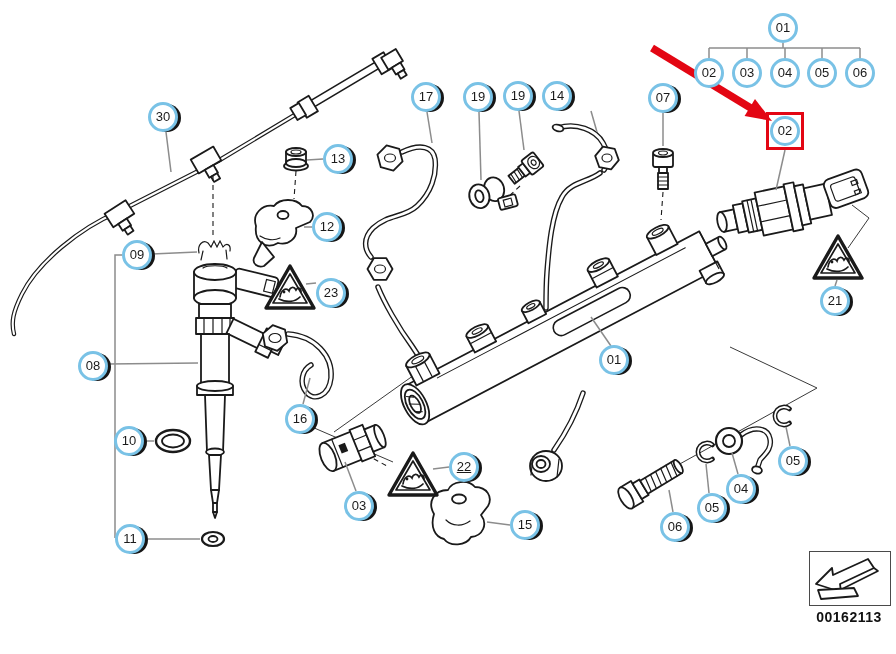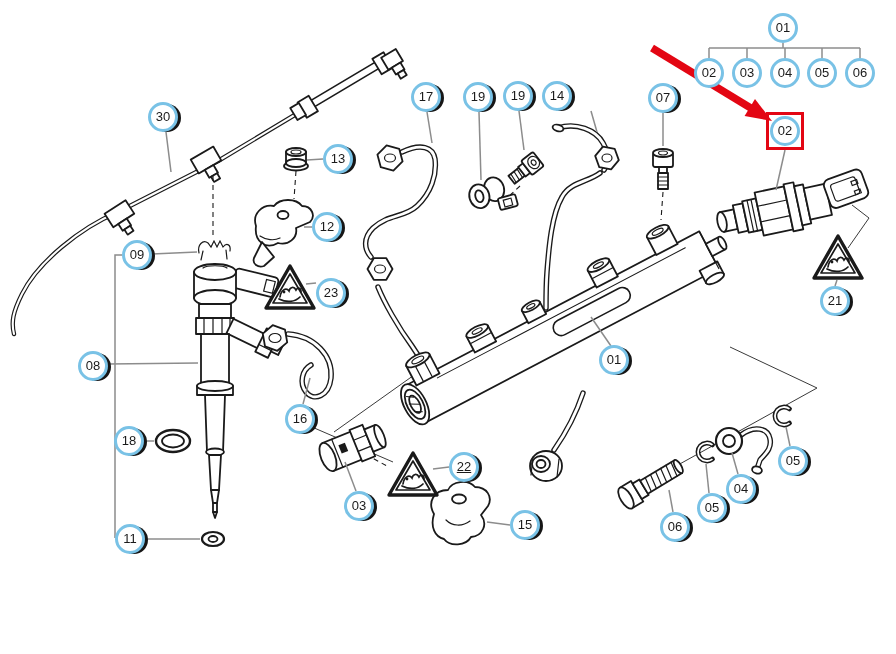--- a/index.html
+++ b/index.html
@@ -364,35 +364,45 @@
         <line x1="785" y1="48" x2="785" y2="58" class="treeline"></line>
         <line x1="822" y1="48" x2="822" y2="58" class="treeline"></line>
         <line x1="860" y1="48" x2="860" y2="58" class="treeline"></line>
       </g>
     <g id="arrow-layer">
         <line x1="652" y1="48" x2="753.204607887539" y2="109.5661364649196" stroke="#e30613" stroke-width="7.5"></line>
         <polygon points="772,121 744.5900531693278,116.03061223693268 754.9844745648554,98.94389213469546" fill="#e30613"></polygon>
       </g>
   </svg>
 
+  <div class="footer">
+    <div class="icase">
+      <svg width="80" height="53" viewBox="0 0 80 53">
+        <polygon points="6,32 22,16 23,23 58,7 64,16 30,32 31,40" fill="#fff" stroke="#1a1a1a" stroke-width="1.8" stroke-linejoin="round"></polygon>
+        <polyline points="64,16 68,19 34,36 31,40" fill="none" stroke="#1a1a1a" stroke-width="1.6" stroke-linejoin="round"></polyline>
+        <polygon points="8,38 44,36 48,44 11,47" fill="#fff" stroke="#1a1a1a" stroke-width="1.8" stroke-linejoin="round"></polygon>
+      </svg>
+    </div>
+    <div class="pn">00162113</div>
+  </div>
 
   <div id="overlay-layer">
       <div class="callout shadowed" style="left: 148px; top: 102px;">30</div>
       <div class="callout shadowed" style="left: 323px; top: 144px;">13</div>
       <div class="callout shadowed" style="left: 411px; top: 82px;">17</div>
       <div class="callout shadowed" style="left: 463px; top: 82px;">19</div>
       <div class="callout shadowed" style="left: 503px; top: 81px;">19</div>
       <div class="callout shadowed" style="left: 542px; top: 81px;">14</div>
       <div class="callout shadowed" style="left: 648px; top: 83px;">07</div>
       <div class="callout shadowed" style="left: 122px; top: 240px;">09</div>
       <div class="callout shadowed" style="left: 312px; top: 212px;">12</div>
       <div class="callout shadowed" style="left: 316px; top: 278px;">23</div>
       <div class="callout shadowed" style="left: 78px; top: 351px;">08</div>
       <div class="callout shadowed" style="left: 285px; top: 404px;">16</div>
-      <div class="callout shadowed" style="left: 114px; top: 426px;">18</div>
+      <div class="callout shadowed" style="left: 114px; top: 426px;">10</div>
       <div class="callout shadowed" style="left: 115px; top: 524px;">11</div>
       <div class="callout shadowed" style="left: 344px; top: 491px;">03</div>
       <div class="callout shadowed" style="left: 449px; top: 452px; text-decoration: underline;">22</div>
       <div class="callout shadowed" style="left: 510px; top: 510px;">15</div>
       <div class="callout shadowed" style="left: 599px; top: 345px;">01</div>
       <div class="callout shadowed" style="left: 820px; top: 286px;">21</div>
       <div class="callout shadowed" style="left: 778px; top: 446px;">05</div>
       <div class="callout shadowed" style="left: 726px; top: 474px;">04</div>
       <div class="callout shadowed" style="left: 697px; top: 493px;">05</div>
       <div class="callout shadowed" style="left: 660px; top: 512px;">06</div>

